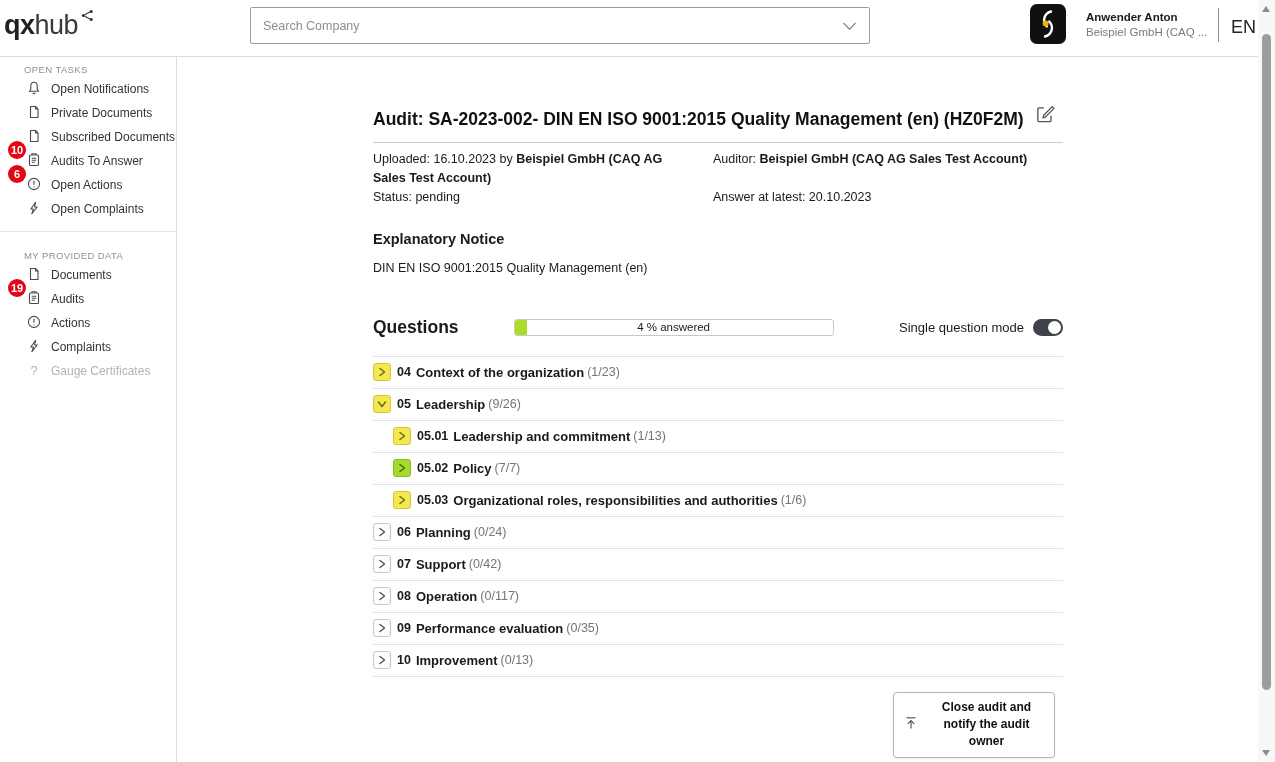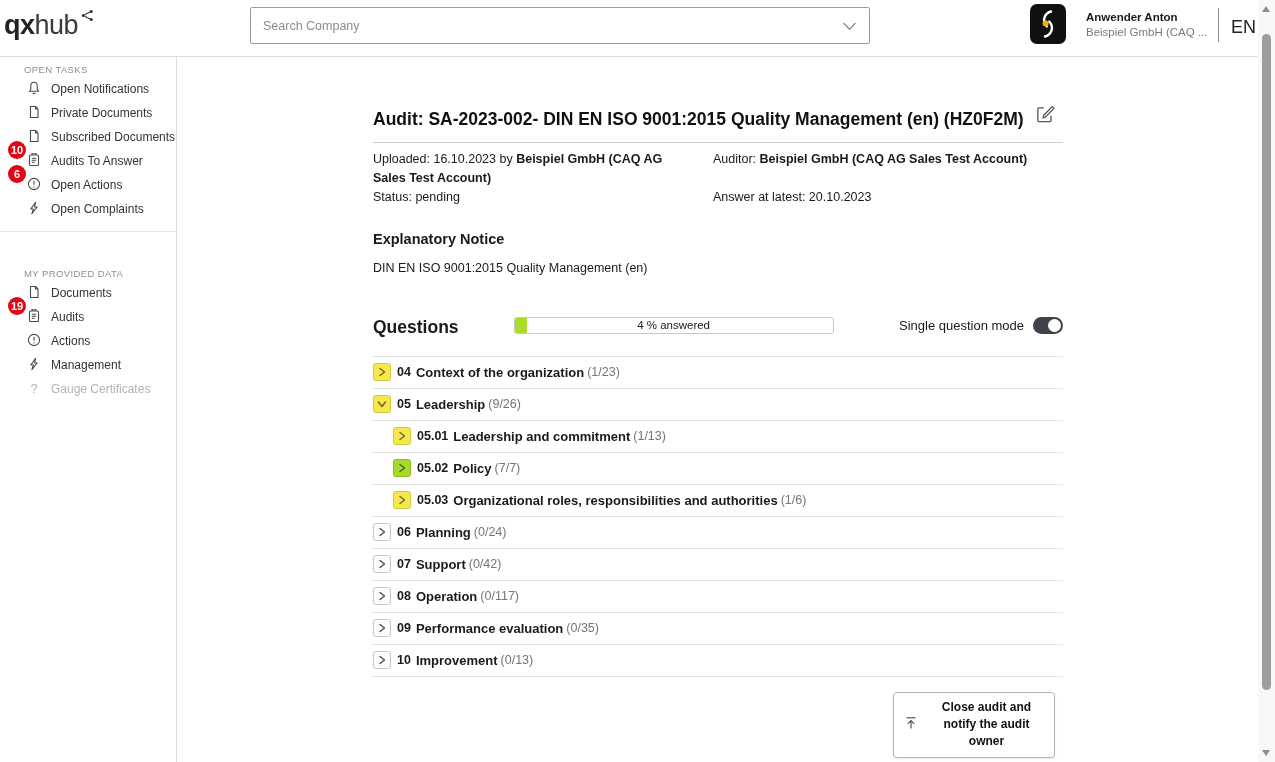--- a/index.html
+++ b/index.html
@@ -26,21 +26,21 @@
   .user-text { position:absolute; left:1086px; top:11px; width:124px; }
   .user-name { font-size:11.5px; font-weight:700; color:#1a1a1a; white-space:nowrap; }
   .user-org  { font-size:11.5px; color:#7a7a7a; margin-top:3px; white-space:nowrap; overflow:hidden; }
   .lang-divider { position:absolute; left:1218px; top:8px; width:1px; height:34px; background:#8f8f8f; }
   .lang { position:absolute; left:1231px; top:17px; font-size:18px; color:#222; }
 
   
   .sidebar { position:absolute; left:0; top:57px; bottom:0; width:177px; background:#fff;
              border-right:1px solid #ddd; }
   .section { padding-top:7px; }
-  .section.second { margin-top:10px; border-top:1px solid #e6e6e6; padding-top:36px; }
+  .section.second { margin-top:10px; border-top:1px solid #e6e6e6; padding-top:18px; }
   .section-label { padding:0 0 2px 24px; font-size:9.5px; letter-spacing:.4px; color:#8f8f8f; }
   .sitem { position:relative; height:24px; display:flex; align-items:center; padding-left:26px; gap:9px;
            font-size:12px; color:#333; cursor:pointer; }
   .sitem svg { flex:none; }
   .sitem.disabled { color:#b3b3b3; }
   .badge { position:absolute; left:8px; top:-8px; min-width:18px; height:18px; border-radius:9px;
            background:#e30613; color:#fff; font-size:11px; font-weight:700;
            display:flex; align-items:center; justify-content:center; padding:0 3px; z-index:2; }
 
   
@@ -53,21 +53,21 @@
 
   .rule { border:none; border-top:1px solid #ccc; margin-top:10px; }
 
   .meta { display:grid; grid-template-columns:340px 1fr; margin-top:7px; font-size:12.5px; line-height:19px; color:#1a1a1a; }
   .meta b { font-weight:700; }
   .meta .cell { padding-right:20px; }
 
   .notice-h { margin-top:24px; font-size:14.5px; font-weight:700; }
   .notice-t { margin-top:14px; font-size:12.5px; }
 
-  .q-header { margin-top:42px; display:flex; align-items:flex-start; }
+  .q-header { margin-top:42px; display:flex; align-items:center; }
   .q-heading { font-size:17.5px; font-weight:700; }
   .progress { margin-left:55px; width:320px; height:17px; border:1px solid #c9c9c9; border-radius:3px;
               position:relative; background:#fff; overflow:hidden; }
   .progress-fill { position:absolute; left:0; top:0; bottom:0; background:#abdc28; }
   .progress-label { position:absolute; inset:0; display:flex; align-items:center; justify-content:center;
                     font-size:11.5px; color:#1a1a1a; }
   .sqm { margin-left:auto; display:flex; align-items:center; gap:9px; font-size:13px; color:#1a1a1a; }
   .toggle { width:30px; height:17px; border-radius:9px; background:#3d4348; position:relative; cursor:pointer; }
   .toggle::after { content:""; position:absolute; right:2px; top:2px; width:13px; height:13px; border-radius:50%; background:#fff; }
 
@@ -223,21 +223,21 @@
             <path d="M8 4.8 v4"></path>
             <circle cx="8" cy="10.9" r="0.6" fill="#4a4a4a" stroke="none"></circle>
           </svg></span>
       <span>Actions</span>
     </div>
 
     <div class="sitem">
       <span><svg width="16" height="16" viewBox="0 0 16 16" fill="none" stroke="#4a4a4a" stroke-width="1.1" stroke-linejoin="round">
             <path d="M9.6 2.3 L4.8 9 H7.4 L5.9 13.7 L11.2 7 H8.6 Z"></path>
           </svg></span>
-      <span>Management</span>
+      <span>Complaints</span>
     </div>
 
     <div class="sitem disabled">
       <span><svg width="16" height="16" viewBox="0 0 16 16">
             <text x="8" y="12.5" font-size="13" text-anchor="middle" fill="#b5b5b5" font-family="Liberation Sans, sans-serif">?</text>
           </svg></span>
       <span>Gauge Certificates</span>
     </div>
   </div>
 </div>

